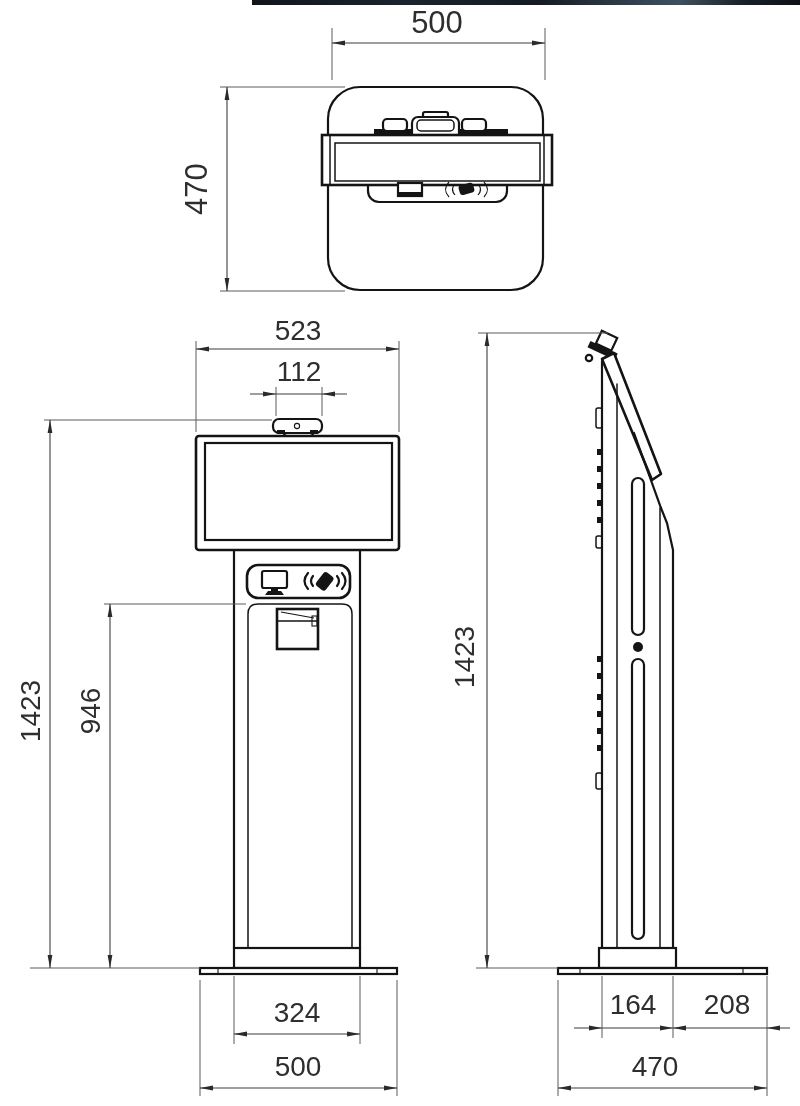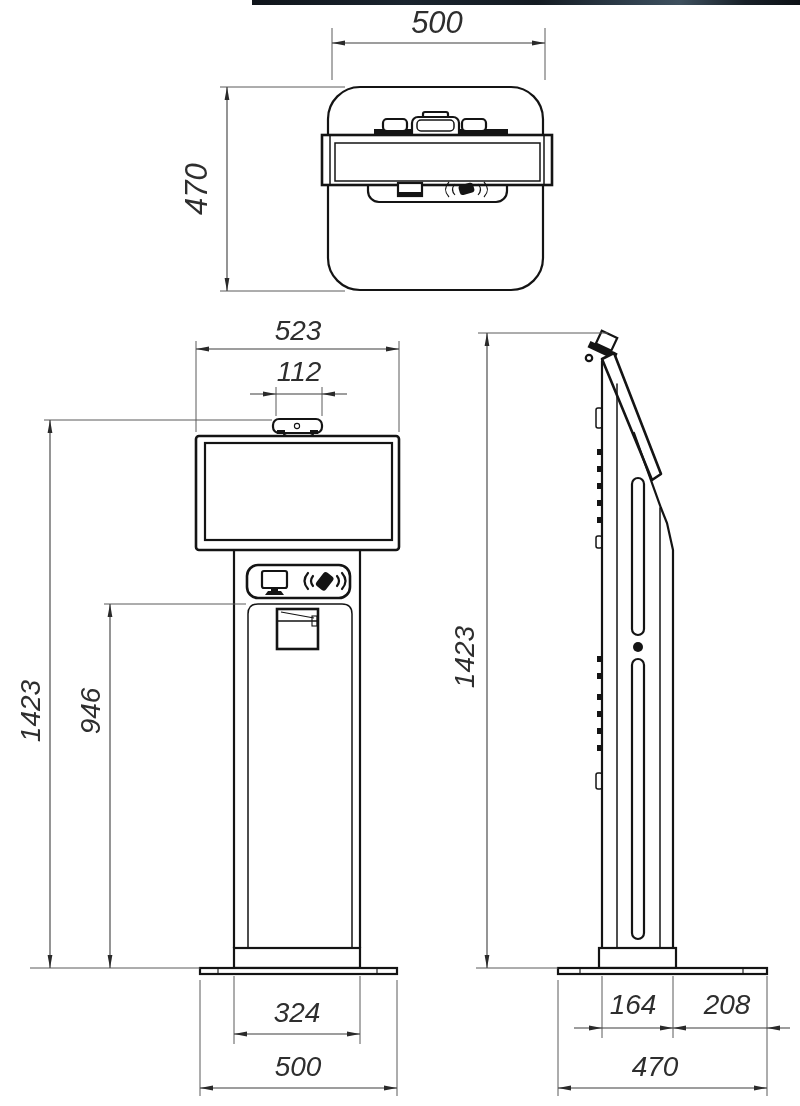--- a/index.html
+++ b/index.html
@@ -1,17 +1,17 @@
 <!DOCTYPE html>
 <html><head>
 <meta charset="utf-8">
 <style>
   html,body{margin:0;padding:0;background:#fff;}
   .stage{position:relative;width:800px;height:1106px;background:#ffffff;overflow:hidden;
-         font-family:"Liberation Sans",sans-serif;font-style:italic;}
+         font-family:"Liberation Sans",sans-serif;}
   .topstrip{position:absolute;left:252px;top:0;width:548px;height:5px;
     background:linear-gradient(90deg,#10151b 0%,#1a242e 28%,#141b22 52%,#31414f 70%,#3e505e 78%,#182028 90%,#0d1116 100%);}
   svg{position:absolute;left:0;top:0;}
   .s1 {stroke:#141414;stroke-width:1.5;fill:none;stroke-linecap:round;}
   .s2 {stroke:#141414;stroke-width:2.2;fill:none;stroke-linecap:round;}
   .s2f{stroke:#141414;stroke-width:2.2;fill:#fff;}
   .s25f{stroke:#141414;stroke-width:2.6;fill:#fff;}
   .thin{stroke:#141414;stroke-width:1.1;fill:none;}
   .blk{fill:#141414;stroke:none;}
   .dim{stroke:#3d3d3d;stroke-width:1.1;fill:none;}

